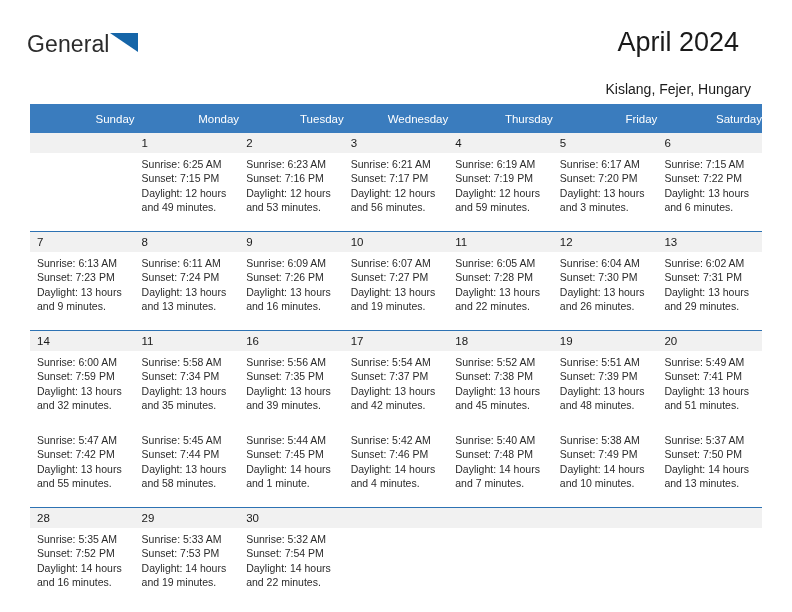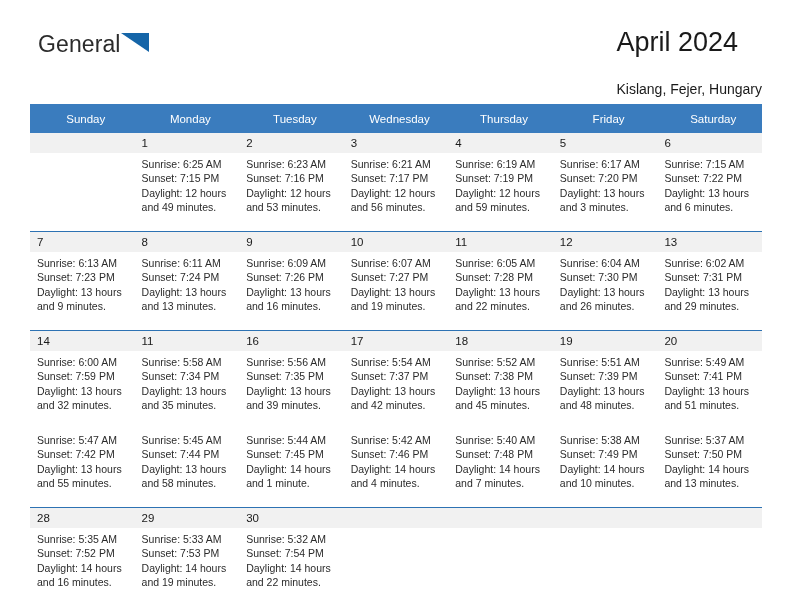--- a/index.html
+++ b/index.html
@@ -18,21 +18,21 @@
   .page {
     position: relative;
     width: 792px;
     height: 612px;
     box-sizing: border-box;
   }
 
   
   .header {
     position: absolute;
-    left: 30px;
+    left: 19px;
     top: 26px;
     width: 732px;
     height: 62px;
   }
   .brand {
     position: absolute;
     left: 8px;
     top: 6px;
     width: 230px;
     height: 52px;
@@ -54,21 +54,21 @@
     margin-top: 1px;
     margin-left: 36px;
     font-size: 23px;
     color: #1878c4;
     letter-spacing: 0.1px;
   }
   .title-wrap {
     position: absolute;
     right: 0;
     top: 0;
-    text-align: left;
+    text-align: center;
   }
   .cal-title {
     font-size: 27px;
     color: #1a1a1a;
     line-height: 32px;
     white-space: nowrap;
   }
   .cal-subtitle {
     margin-top: 23px;
     font-size: 14px;
@@ -89,21 +89,21 @@
     border-collapse: collapse;
     table-layout: fixed;
   }
   table.cal-table col { width: 104.57px; }
 
   thead th {
     background: #3a7cbe;
     color: #ffffff;
     font-size: 11.5px;
     font-weight: normal;
-    text-align: center;
+    text-align: right;
     padding: 5px 0 5px 7px;
     height: 19px;
     line-height: 14px;
     border: 0;
   }
 
   
   tr.daynum-row td {
     background: #f1f1f1;
     font-size: 11.5px;

